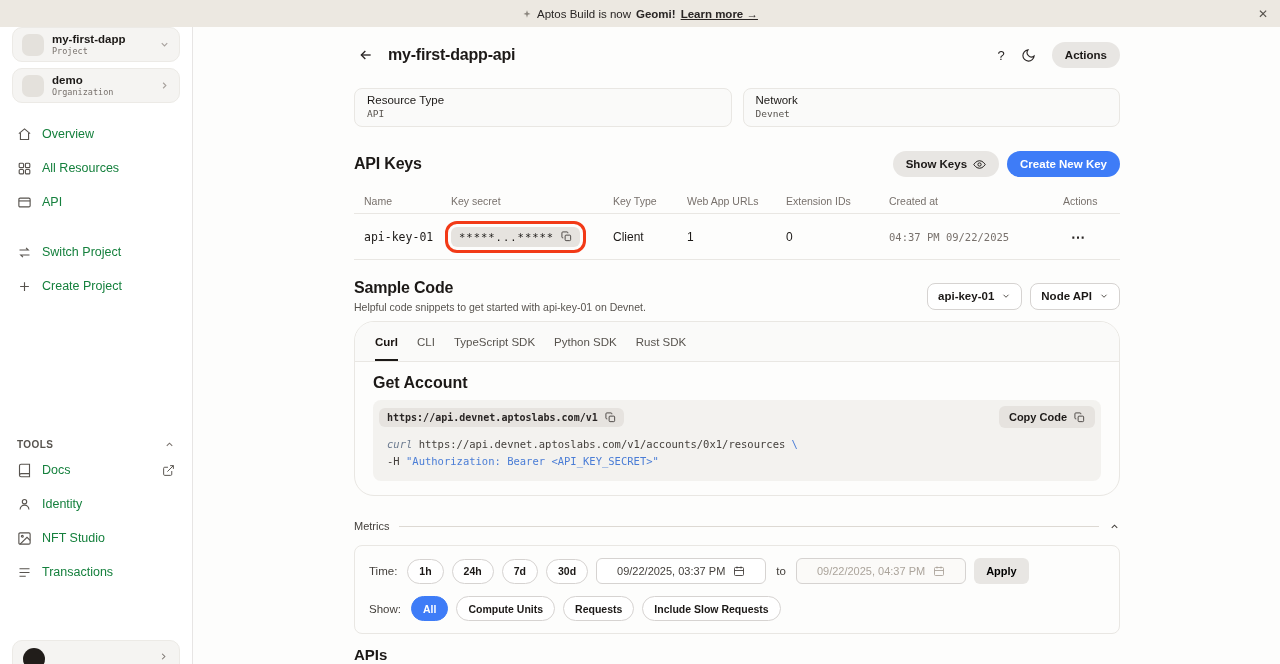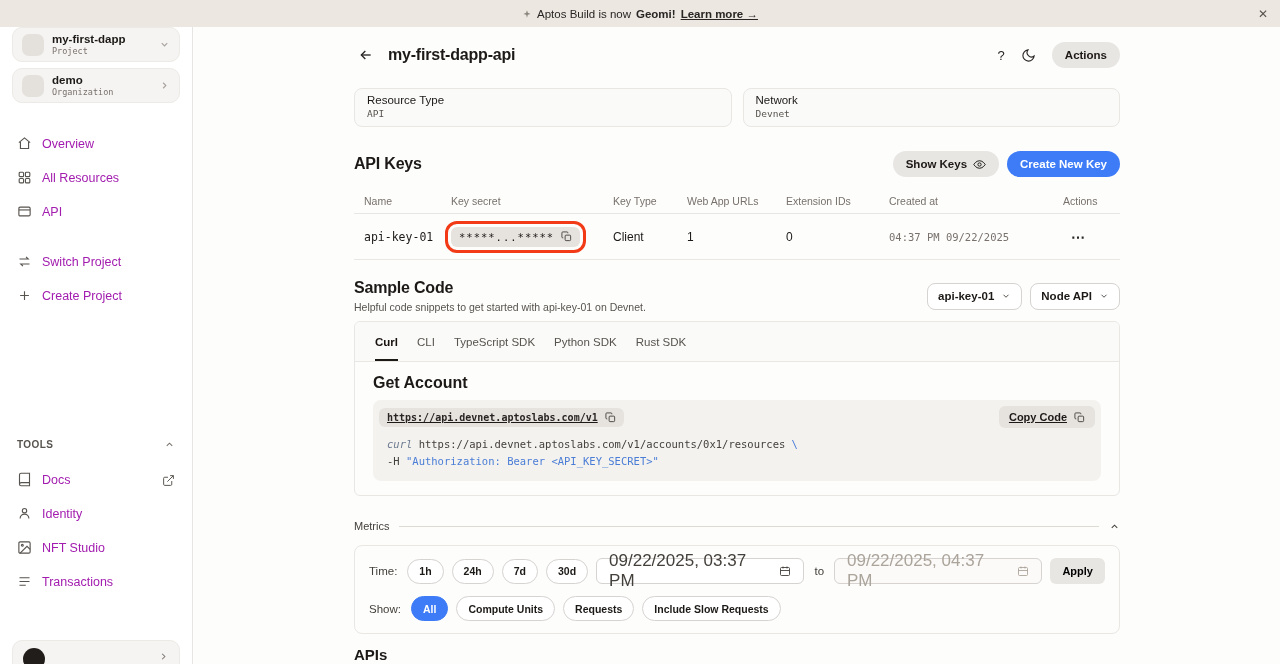--- a/index.html
+++ b/index.html
@@ -21,22 +21,22 @@
              border-right:1px solid #e7e5e4; }
   .logo-row { display:flex; align-items:center; gap:7px; padding:15px 16px 12px; }
   .logo-text { font-weight:700; font-size:17px; letter-spacing:-0.3px; }
   .switcher { margin:0 12px 6px; background:#f5f4f2; border:1px solid #eceae6; border-radius:10px;
               padding:5px 9px; display:flex; align-items:center; gap:8px; cursor:pointer; }
   .sw-avatar { width:22px; height:22px; border-radius:7px; background:#e4e1dc; flex:none; }
   .sw-name { font-size:11.5px; font-weight:700; line-height:1.15; }
   .sw-type { font-family:"DejaVu Sans Mono",monospace; font-size:8.5px; color:#78716c; }
   .sw-chev { margin-left:auto; color:#a8a29e; }
   .nav-list { margin-top:14px; }
-  .nav-item { height:34px; display:flex; align-items:flex-end; gap:10px; padding:0 17px;
-              font-size:12.5px; color:#a21caf; cursor:pointer; }
+  .nav-item { height:34px; display:flex; align-items:center; gap:10px; padding:0 17px;
+              font-size:12.5px; color:#15803d; cursor:pointer; }
   .nav-item .icon { color:#57534e; }
   .nav-gap { height:16px; }
   .tools-head { margin-top:132px; padding:0 17px; display:flex; align-items:center; height:18px;
                 font-size:10px; font-weight:700; letter-spacing:.4px; color:#57534e; cursor:pointer; }
   .tools-head .icon { margin-left:auto; color:#78716c; }
   .docs-ext { margin-left:auto; color:#57534e; }
   .user-card { position:absolute; left:12px; right:12px; bottom:-20px; height:44px; background:#f5f4f2;
                border:1px solid #eceae6; border-radius:10px; display:flex; align-items:flex-start;
                padding:7px 10px; cursor:pointer; }
   .user-avatar { width:22px; height:22px; border-radius:50%; background:#211d1a; }
@@ -81,28 +81,28 @@
   .cell-created { font-family:"DejaVu Sans Mono",monospace; font-size:10.5px; color:#78716c; }
   .row-menu { font-size:14px; font-weight:700; letter-spacing:1px; padding-left:8px; cursor:pointer; color:#292524; }
 
   .sample-head { margin-top:19px; display:flex; align-items:center; }
   .sample-sub { font-size:10.5px; color:#57534e; margin-top:4px; }
   .dd-group { margin-left:auto; display:flex; gap:8px; }
   .dropdown { background:#fff; border:1px solid #d6d3d1; border-radius:8px; height:27px; padding:0 10px;
               display:flex; align-items:center; gap:7px; font-size:11.5px; font-weight:700; cursor:pointer; }
   .dropdown .icon { color:#57534e; }
 
-  .code-card { margin-top:8px; border:1px solid #e9e7e3; border-radius:6px; background:#fdfdfc; overflow:hidden; }
+  .code-card { margin-top:8px; border:1px solid #e9e7e3; border-radius:20px; background:#fdfdfc; overflow:hidden; }
   .tabbar { background:#fafaf9; border-bottom:1px solid #e9e7e3; height:40px; display:flex; gap:19px; padding:0 20px; }
   .tab { display:flex; align-items:center; font-size:11.5px; color:#57534e; cursor:pointer; }
   .tab.active { color:#18120f; font-weight:700; box-shadow:inset 0 -2px 0 #1c1917; }
   .code-body { padding:12px 18px 14px; }
   .code-section-title { font-size:16px; font-weight:700; margin-bottom:8px; }
   .code-panel { background:#f3f2ef; border-radius:8px; padding:6px; }
-  .panel-top { display:flex; align-items:center; justify-content:space-between;text-decoration:underline; }
+  .panel-top { display:flex; align-items:center; justify-content:space-between; }
   .url-chip { background:#e6e3df; border-radius:6px; padding:4px 8px; display:inline-flex; align-items:center; gap:7px;
               font-family:"DejaVu Sans Mono",monospace; font-size:10px; font-weight:700; color:#292524; cursor:pointer; }
   .copycode-btn { background:#e6e3df; border:none; border-radius:6px; padding:5px 10px; display:inline-flex; align-items:center; gap:7px;
                   font-size:11px; font-weight:700; font-family:inherit; color:#1c1917; cursor:pointer; }
   .code-block { font-family:"DejaVu Sans Mono",monospace; font-size:10.5px; line-height:16.5px;
                 padding:8px 8px 6px; color:#44403c; white-space:pre-wrap; }
   .tok-kw { font-style:italic; color:#6b7a8f; }
   .tok-blue { color:#4a7dd6; }
 
   .metrics-row { margin-top:23px; display:flex; align-items:center; gap:10px; height:14px; cursor:pointer; }
@@ -111,22 +111,22 @@
   .metrics-chev { color:#44403c; }
 
   .filter-card { margin-top:12px; border:1px solid #e9e7e3; border-radius:8px; background:#fdfdfc; padding:12px 14px; }
   .filter-row { display:flex; align-items:center; gap:8px; }
   .filter-row + .filter-row { margin-top:12px; }
   .filter-label { font-size:11.5px; color:#44403c; margin-right:2px; }
   .chip { background:#fff; border:1px solid #d6d3d1; border-radius:14px; height:25px; padding:0 11px;
           font-size:10.5px; font-weight:700; font-family:inherit; color:#1c1917; cursor:pointer;
           display:inline-flex; align-items:center; }
   .chip.active { background:#3e7cf7; border-color:#3e7cf7; color:#fff; }
-  .date-chip { border:1px solid #d6d3d1; border-radius:6px; height:26px; padding:0 12px; display:inline-flex;
-               align-items:center; gap:8px; font-size:17px; color:#44403c; background:#fff; cursor:text; }
+  .date-chip { border:1px solid #d6d3d1; border-radius:6px; height:26px; padding:0 20px; display:inline-flex;
+               align-items:center; gap:8px; font-size:11px; color:#44403c; background:#fff; cursor:text; }
   .date-chip .icon { color:#44403c; }
   .date-chip.disabled { color:#aba49b; background:#fbfaf8; }
   .date-chip.disabled .icon { color:#aba49b; }
   .to-word { font-size:11.5px; color:#44403c; padding:0 2px; }
   .apply-btn { background:#e8e6e3; border:none; border-radius:6px; height:26px; padding:0 12px;
                font-size:11px; font-weight:700; font-family:inherit; cursor:pointer; }
 
   .apis-head { margin-top:12px; font-size:15px; font-weight:700; }
   .apis-sub { margin-top:4px; font-size:10.5px; color:#57534e; }
 </style>

